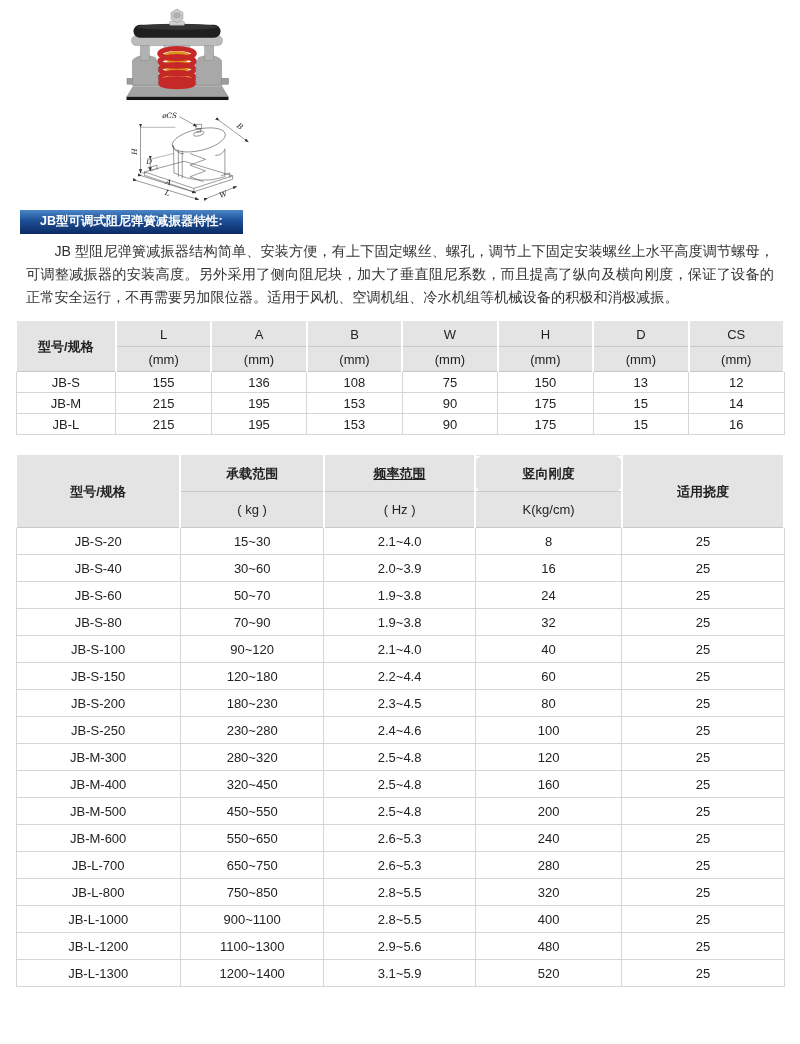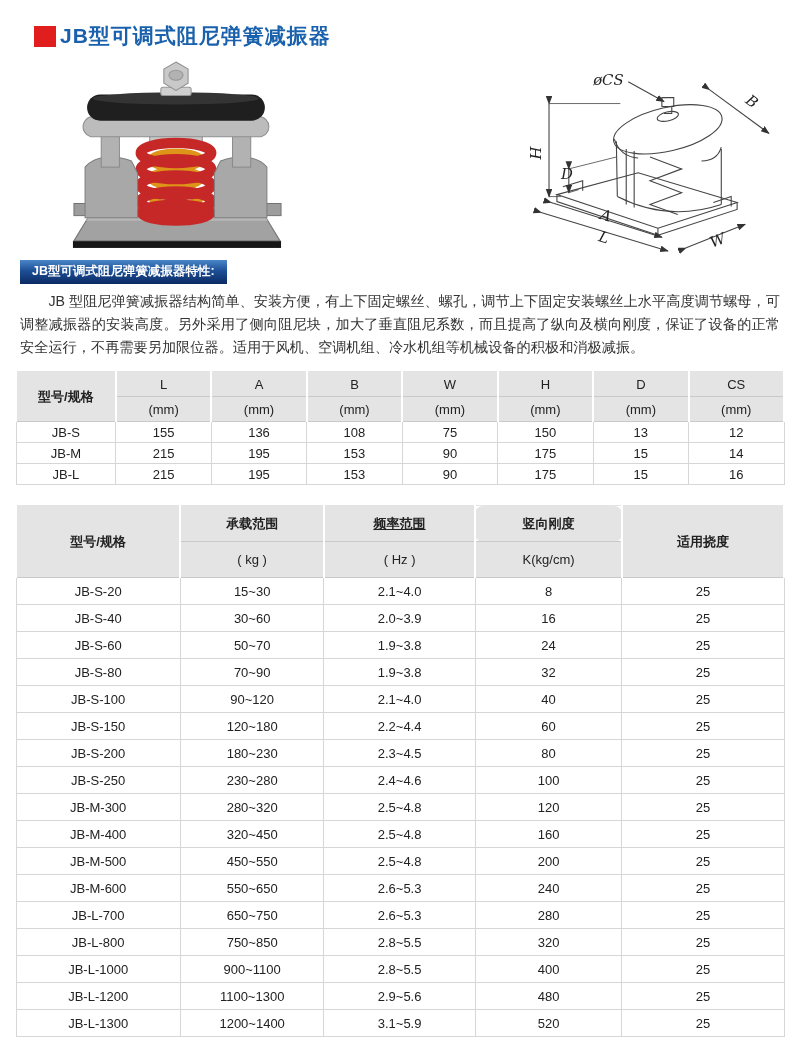--- a/index.html
+++ b/index.html
@@ -8,28 +8,28 @@
     width:800px; height:1044px; overflow:hidden;
     font-family:"Liberation Sans","DejaVu Sans",sans-serif;
     color:#333;
   }
   
   .title-row { display:flex; align-items:center; padding:22px 0 0 34px; }
   .red-sq { width:22px; height:21px; background:#e01e1e; margin-right:4px; flex:0 0 auto; }
   .page-title { margin:0; font-size:21px; font-weight:bold; color:#1961ac; letter-spacing:1px; }
   
   .figures { display:flex; justify-content:space-between; align-items:flex-start;
-             padding:6px 16px 0 56px; height:202px; }
+             padding:6px 16px 0 56px; height:202px;flex-direction:column; }
   .photo-svg { width:244px; height:198px; }
   .diagram-svg { width:268px; height:198px; margin-top:2px; }
   
-  .feat-label { display:inline-block; margin:8px 0 0 20px; padding:3px 12px 4px;
+  .feat-label { display:inline-block; margin:8px 0 0 20px; padding:3px 20px 4px;
     background:linear-gradient(180deg,#4a86c8 0%,#1d4f96 45%,#0b2a63 100%);
     color:#fff; font-size:12.5px; font-weight:bold; }
-  .desc { margin:6px 20px 0; font-size:14.2px; line-height:1.62; color:#333;
+  .desc { margin:6px 26px 0; font-size:14.2px; line-height:1.62; color:#333;
           text-indent:2em; text-align:justify; }
   
   table { width:770px; margin:12px auto 0; border-collapse:collapse; table-layout:fixed;
           font-size:13px; color:#222; text-align:center; }
   th,td { border:1px solid #d6d6d6; padding:0 2px; }
   thead th { background:#e4e4e4; font-weight:bold;
              border-left:2px solid #fff; border-right:2px solid #fff;
              border-top:1px solid #e4e4e4; border-bottom:1px solid #c9c9c9; }
   thead th.letter, thead th.unit { font-weight:normal; }
   tbody td { background:#fff; }
@@ -47,24 +47,20 @@
   
   .dim-label { font-family:"DejaVu Serif","Liberation Serif",serif; font-style:italic;
                font-size:15px; fill:#222; }
 </style>
 </head>
 <body>
 
 <div class="page">
 
   
-  <div class="title-row">
-    <span class="red-sq"></span>
-    <h1 class="page-title">JB型可调式阻尼弹簧减振器</h1>
-  </div>
 
   
   <div class="figures">
 
     <svg class="photo-svg" viewBox="0 0 240 196" aria-hidden="true">
 
       <rect x="16" y="183" width="206" height="7" fill="#161616"></rect>
 
       <path d="M34,155 L204,155 L221,183 L17,183 Z" fill="#a2a2a2" stroke="#747474" stroke-width="1"></path>
       <path d="M34,155 L204,155 L209,163 L29,163 Z" fill="#b6b6b6"></path>

